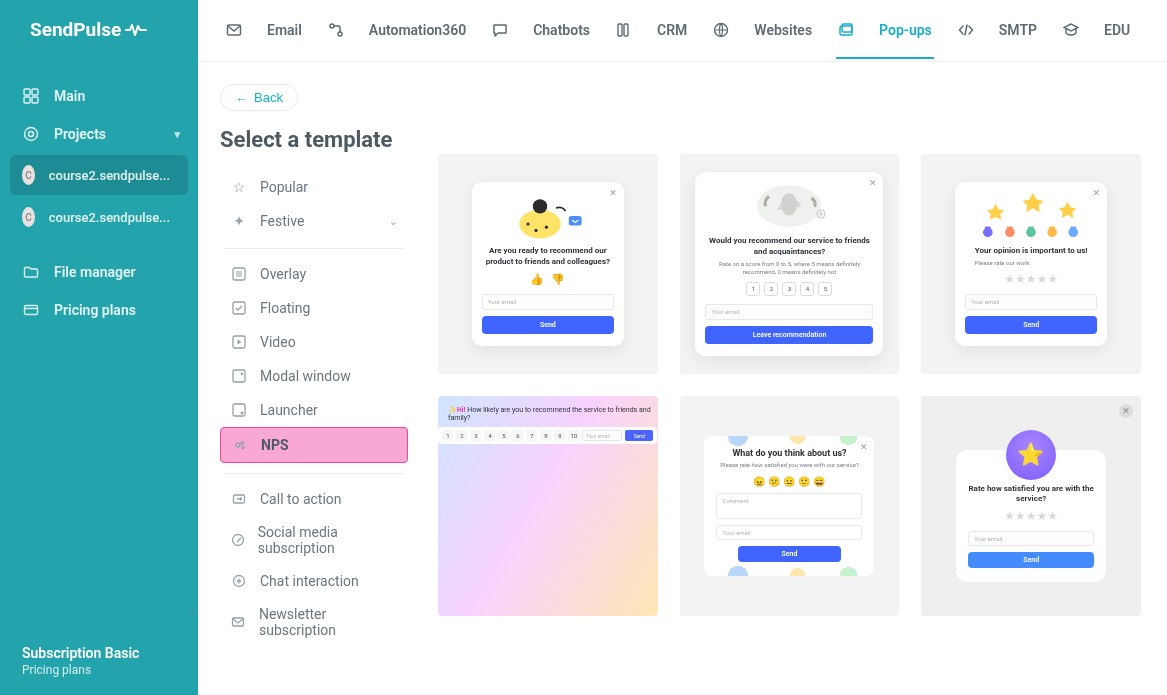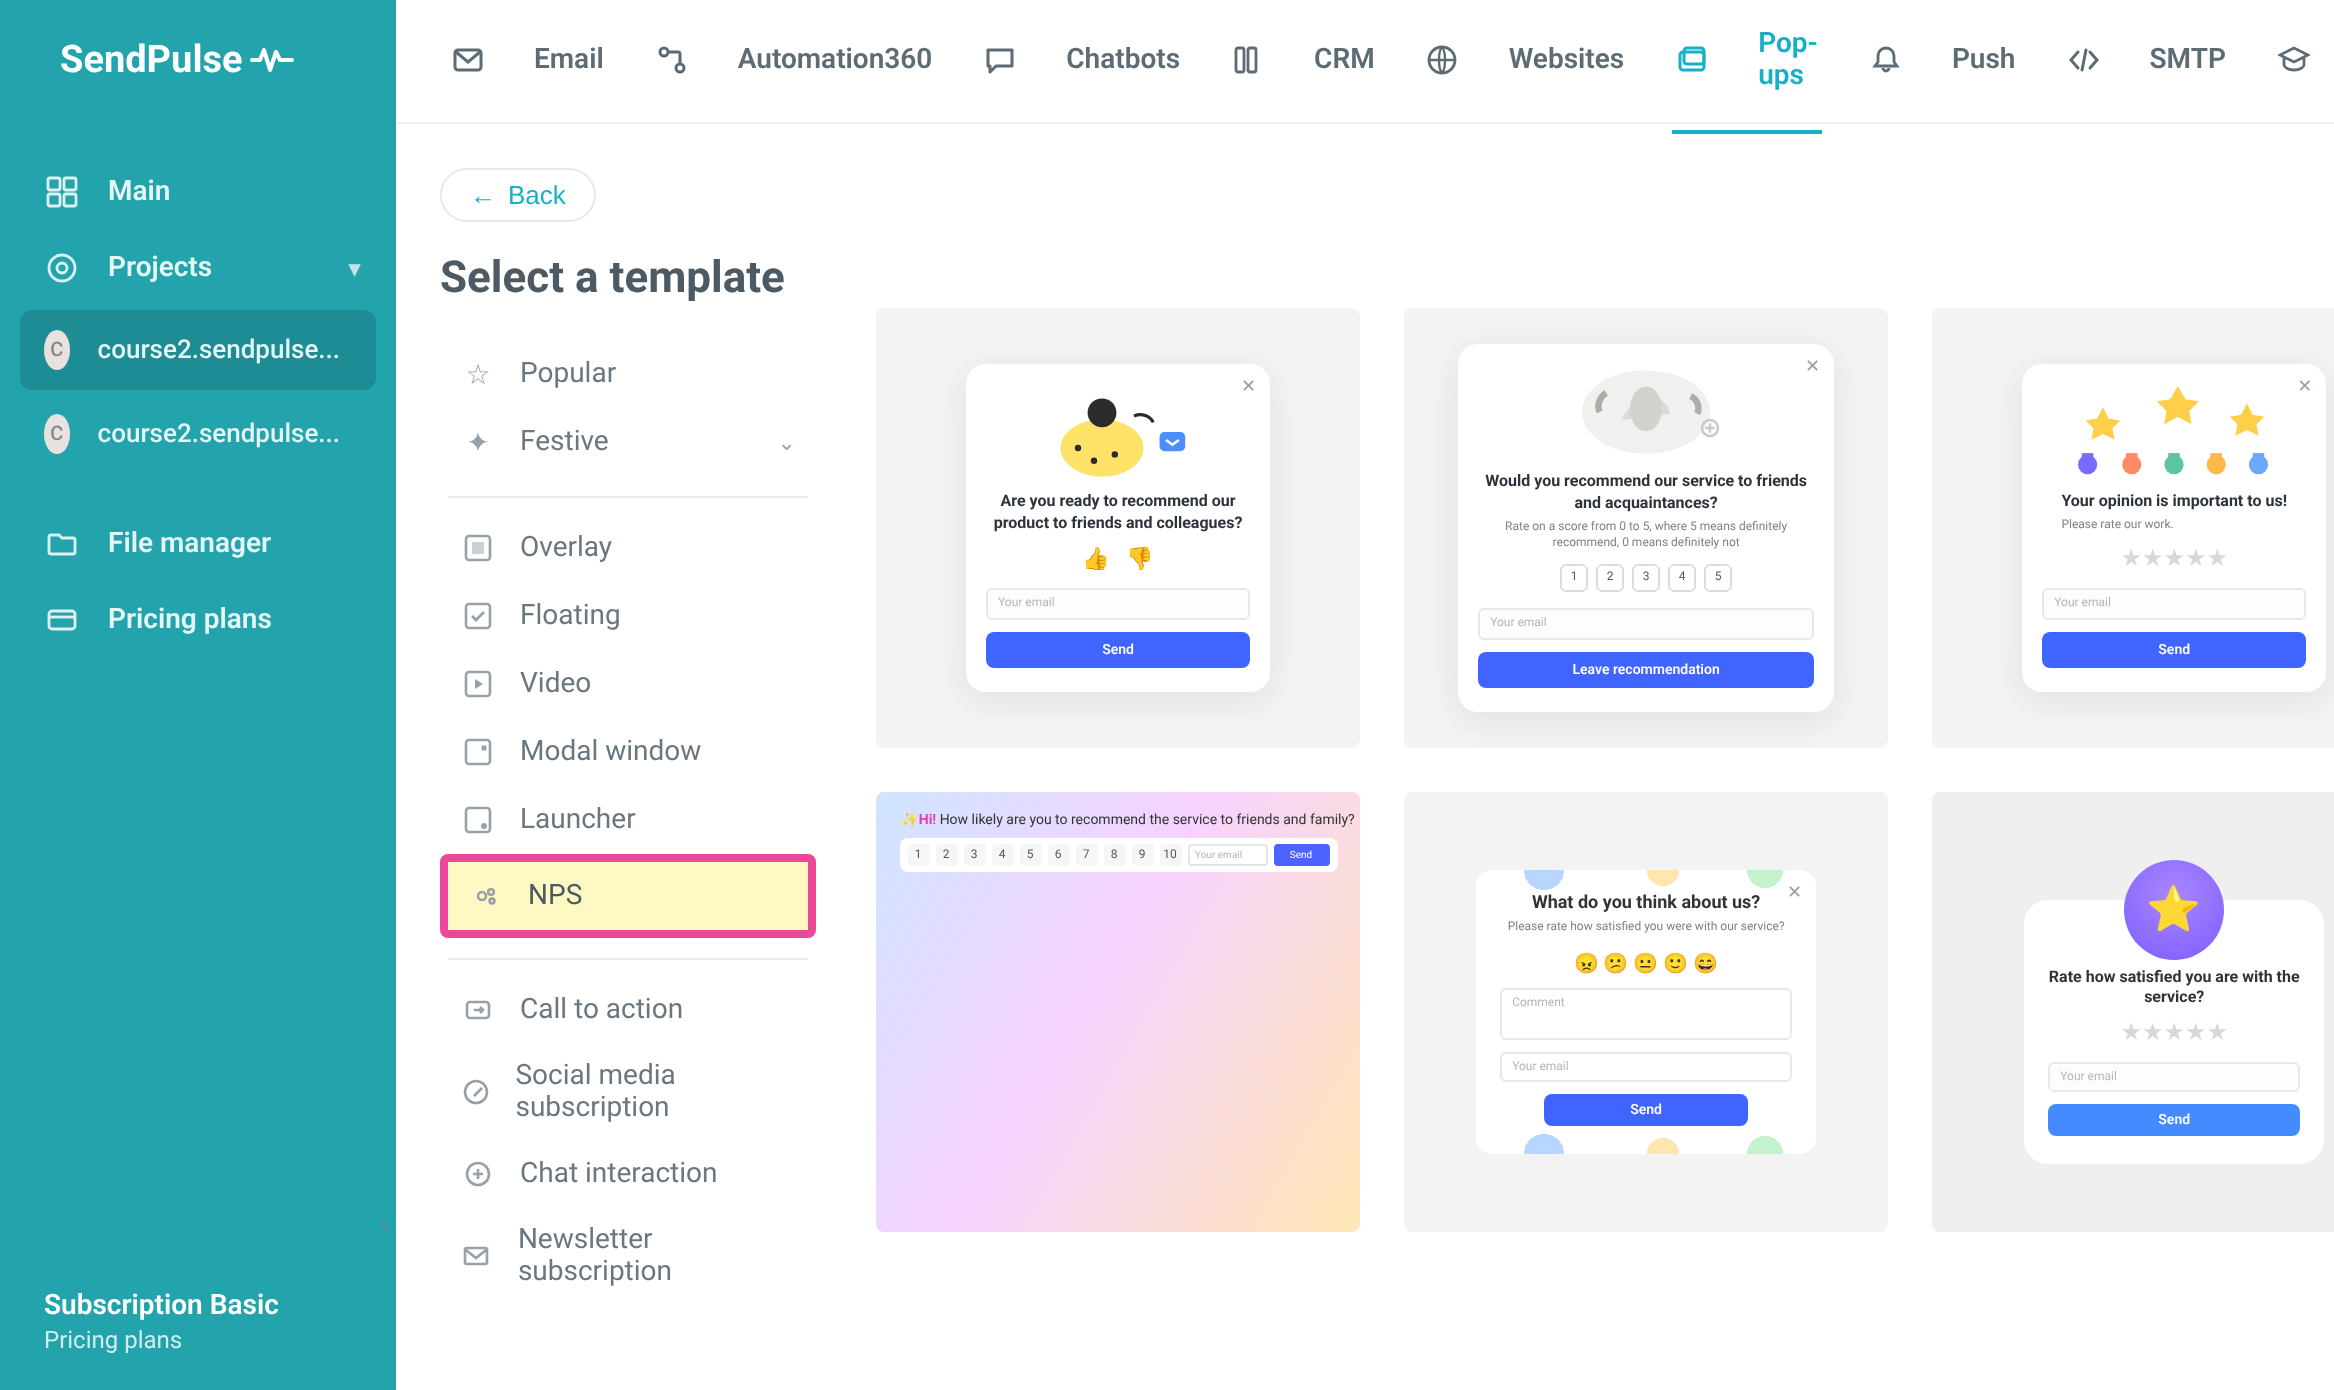--- a/index.html
+++ b/index.html
@@ -32,21 +32,21 @@
 .top-item .ticon { width:16px; height:16px; display:flex; align-items:center; justify-content:center; }
 
 
 .content { flex:1; display:flex; overflow:hidden; }
 .catcol { width: 220px; padding: 22px 10px 10px 22px; overflow-y:auto; }
 .back-btn { display:inline-flex; align-items:center; gap:6px; border:1px solid #e6e8ea; border-radius: 16px; padding: 5px 14px; font-size: 13px; color:#16b0c8; background:#fff; cursor:pointer; font-weight:500; margin-bottom: 16px; }
 .page-title { font-size: 22px; font-weight: 700; color:#4d5a63; margin-bottom: 18px; }
 .cat-item { display:flex; align-items:center; gap:12px; padding: 8px 10px; font-size:14px; color:#6a7780; cursor:pointer; border-radius: 4px; }
 .cat-item .cicon { width:18px; height:18px; display:flex; align-items:center; justify-content:center; color:#97a1a8; }
 .cat-item .chev { margin-left:auto; font-size:11px; color:#9aa4ac; }
-.cat-item.selected { background:#fef9c3; border:4px solid #ec4899; color:#4d5a63; font-weight:400; }
+.cat-item.selected { background:#f9a8d4; border:1px solid #ec4899; color:#4d5a63; font-weight:700; }
 .cat-divider { height:1px; background:#ebeef0; margin: 10px 4px 8px; }
 
 
 .grid-wrap { flex:1; padding: 92px 26px 20px 20px; overflow-y:auto; }
 .grid { display:grid; grid-template-columns: repeat(3, 1fr); gap: 22px; }
 .card { background:#f3f3f3; border-radius: 4px; height: 220px; display:flex; align-items:center; justify-content:center; cursor:pointer; position:relative; overflow:hidden; }
 .popup { background:#fff; border-radius: 10px; width: 152px; box-shadow: 0 4px 18px rgba(0,0,0,.08); padding: 10px 10px 12px; display:flex; flex-direction:column; align-items:center; position:relative; }
 .popup2 { width: 188px; }
 .popup .close-x { position:absolute; top:6px; right:7px; font-size:9px; color:#9aa0a5; }
 .popup .art { width:100%; height:48px; margin-bottom:6px; display:flex; align-items:center; justify-content:center; }
@@ -213,28 +213,20 @@
           <span>Websites</span>
         </div>
       <div class="top-item active">
           <span class="ticon">
             <svg width="16" height="16" viewBox="0 0 16 16">
               <rect x="2" y="4" width="12" height="9" rx="1.5" fill="none" stroke="currentColor" stroke-width="1.5"></rect>
               <rect x="4" y="2" width="10" height="8" rx="1.5" fill="none" stroke="currentColor" stroke-width="1.5"></rect>
             </svg>
           </span>
           <span>Pop-ups</span>
-        </div>
-      <div class="top-item">
-          <span class="ticon">
-            <svg width="16" height="16" viewBox="0 0 16 16">
-              <path d="M8 2a4 4 0 00-4 4v3l-1.5 2h11L12 9V6a4 4 0 00-4-4zM6.5 12a1.5 1.5 0 003 0" fill="none" stroke="currentColor" stroke-width="1.4"></path>
-            </svg>
-          </span>
-          <span>Push</span>
         </div>
       <div class="top-item">
           <span class="ticon">
             <svg width="16" height="16" viewBox="0 0 16 16">
               <path d="M5 4L1.5 8 5 12M11 4l3.5 4L11 12M9 3l-2 10" fill="none" stroke="currentColor" stroke-width="1.5" stroke-linecap="round"></path>
             </svg>
           </span>
           <span>SMTP</span>
         </div>
       <div class="top-item">

